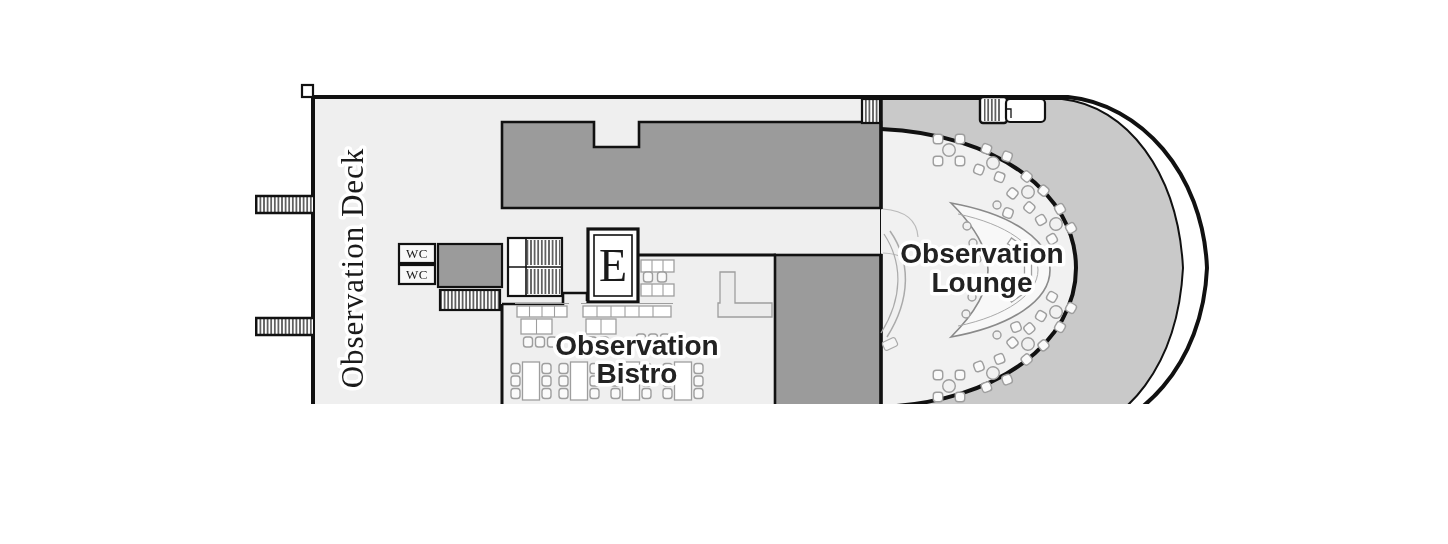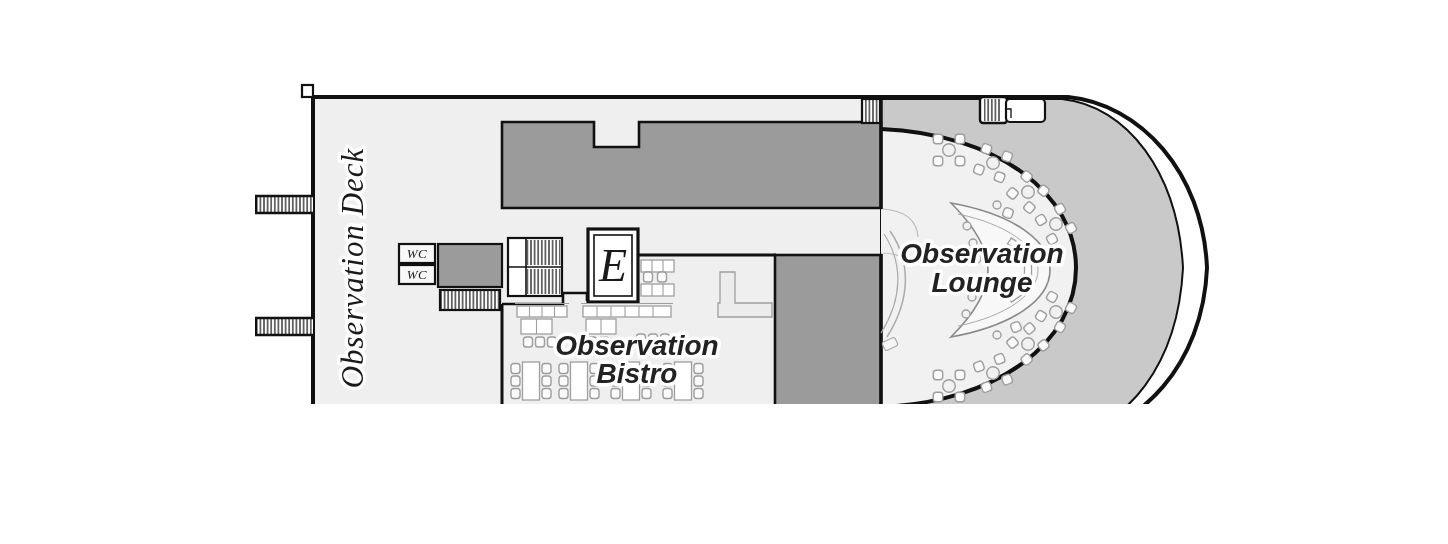--- a/index.html
+++ b/index.html
@@ -1,16 +1,16 @@
 <!DOCTYPE html>
 <html><head>
 <meta charset="utf-8">
 <style>
   html,body{margin:0;padding:0;background:#ffffff;}
-  .stage{position:relative;width:1448px;height:404px;background:#ffffff;overflow:hidden;font-style:italic;}
+  .stage{position:relative;width:1448px;height:404px;background:#ffffff;overflow:hidden;}
   svg{display:block;}
   
   .wall{stroke:#111111;fill:none;}
   
   .fn{fill:#fafafa;stroke:#9e9e9e;stroke-width:1.4;}
   .fnc{fill:#f1f1f1;stroke:#9e9e9e;stroke-width:1.4;}
   .ft{fill:#ffffff;stroke:#9e9e9e;stroke-width:1.3;}
   .ftl{stroke:#9e9e9e;stroke-width:1.1;fill:none;}
   .soft{stroke:#aaaaaa;fill:none;}
   

